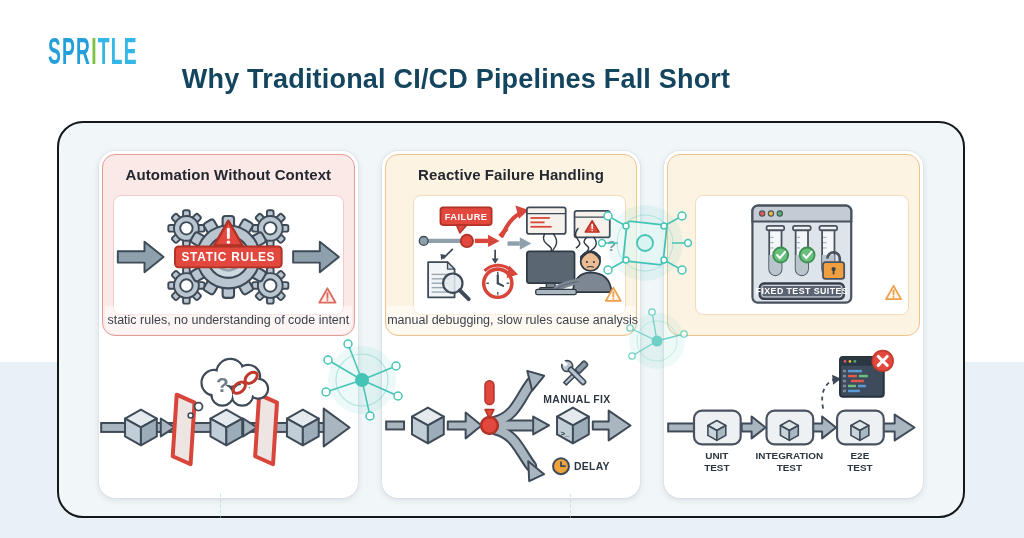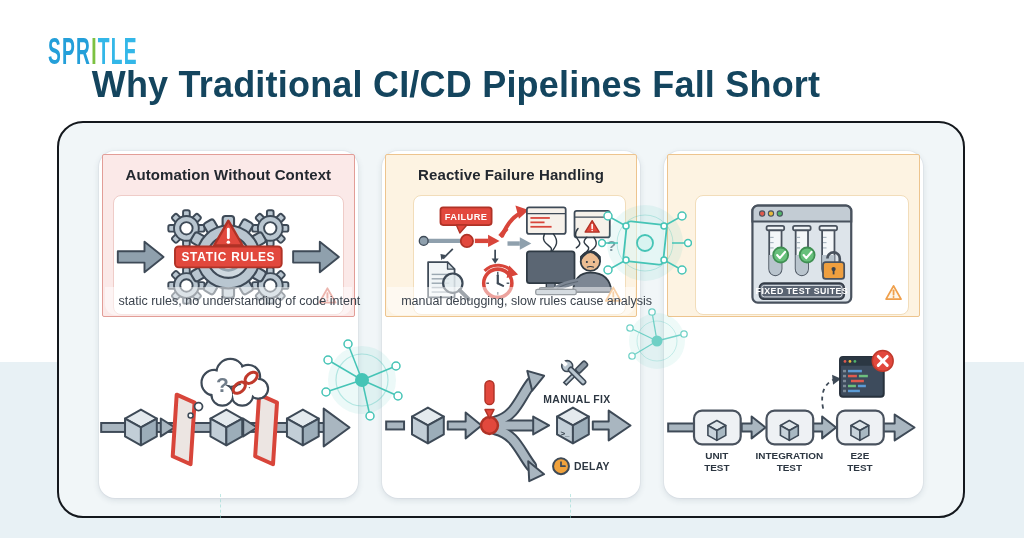--- a/index.html
+++ b/index.html
@@ -9,42 +9,42 @@
   }
   .bg-band{position:absolute;left:0;top:362px;width:1024px;height:176px;background:#e8f1f5;}
 
   
   .logo{position:absolute;left:48px;top:30px;font-size:31px;font-weight:700;
         letter-spacing:2px;transform:scale(0.62,1.2);transform-origin:left top;white-space:nowrap;}
   .logo .l1{color:#249fd9;}
   .logo .l2{color:#7cc142;}
   .logo .l3{color:#33b7e8;}
   .main-title{position:absolute;left:0;top:64px;width:912px;text-align:center;
-        font-size:36px;font-weight:700;color:#14455e;letter-spacing:.2px;}
+        font-size:27px;font-weight:700;color:#14455e;letter-spacing:.2px;}
 
   
   .board{position:absolute;left:57px;top:121px;width:908px;height:397px;box-sizing:border-box;
         background:#f1f6f8;border:2px solid #14181d;border-radius:26px;}
   .cols{position:absolute;left:40px;right:40px;top:28px;bottom:18px;display:flex;gap:24px;}
   .col{flex:1;position:relative;background:#ffffff;border-radius:16px;
         box-shadow:0 2px 6px rgba(50,70,90,.14),0 0 0 1px #e9eef2;}
 
-  .alert-card{position:absolute;left:3px;right:3px;top:3px;height:163px;box-sizing:border-box;
-        border-radius:2px;border:1.5px solid;}
+  .alert-card{position:absolute;left:3px;right:3px;top:3px;height:182px;box-sizing:border-box;
+        border-radius:13px;border:1.5px solid;}
   .alert-card.rose{background:#fbe9e8;border-color:#e29d97;}
   .alert-card.amber{background:#fdf3e2;border-color:#edc48e;}
   .alert-title{text-align:center;padding-top:11px;font-size:15px;font-weight:700;color:#23282f;letter-spacing:.1px;}
   .illus-box{position:absolute;left:10px;right:10px;top:40px;height:118px;background:#ffffff;
         border-radius:8px;border:1px solid #eee;}
   .rose .illus-box{border-color:#efccc8;}
   .amber .illus-box{border-color:#f2ddba;margin-left:17px;}
   .illus-box svg{display:block;width:100%;height:100%;}
   .alert-caption{position:absolute;left:1.5px;right:1.5px;bottom:1.5px;height:28px;line-height:28px;
         text-align:center;font-size:12.5px;color:#3b434d;background:rgba(255,255,255,.5);
-        border-radius:0 0 11px 11px;white-space:nowrap;padding-left:14px;}
+        border-radius:0 0 11px 11px;white-space:nowrap;}
 
   .bottom-illus{position:absolute;left:0;right:0;top:196px;bottom:2px;}
   .bottom-illus svg{display:block;width:100%;height:100%;}
 
   svg text{font-family:"Liberation Sans",sans-serif;}
 
   
   .deco{position:absolute;pointer-events:none;z-index:6;}
   .deco1{left:318px;top:336px;width:88px;height:88px;}
   .deco2{left:598px;top:196px;width:94px;height:94px;}

